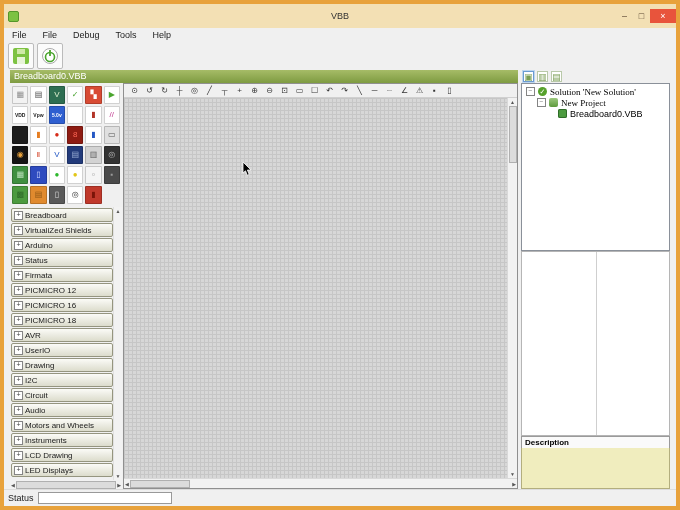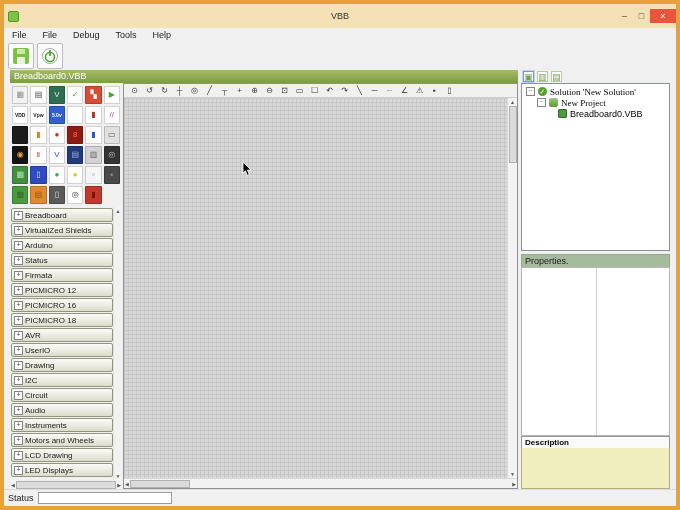--- a/index.html
+++ b/index.html
@@ -224,25 +224,25 @@
                 <div class="cat">
                   <span class="expand">+</span>
                   <span class="cat-label">Circuit</span>
                 </div>
                 <div class="cat">
                   <span class="expand">+</span>
                   <span class="cat-label">Audio</span>
                 </div>
                 <div class="cat">
                   <span class="expand">+</span>
+                  <span class="cat-label">Motors and Wheels</span>
+                </div>
+                <div class="cat">
+                  <span class="expand">+</span>
                   <span class="cat-label">Instruments</span>
-                </div>
-                <div class="cat">
-                  <span class="expand">+</span>
-                  <span class="cat-label">Motors and Wheels</span>
                 </div>
                 <div class="cat">
                   <span class="expand">+</span>
                   <span class="cat-label">LCD Drawing</span>
                 </div>
                 <div class="cat">
                   <span class="expand">+</span>
                   <span class="cat-label">LED Displays</span>
                 </div>
               </div>
@@ -321,21 +321,20 @@
           <div class="tree-row" style="padding-left: 13px; font-family: Liberation Serif, serif;">
             <span class="expand">−</span>
             <span class="tree-ic project"></span>
             <span class="tree-label">New Project</span>
           </div>
           <div class="tree-row" style="padding-left: 33px;">
             <span class="tree-ic board"></span>
             <span class="tree-label">Breadboard0.VBB</span>
           </div>
         </div>
-      <div class="props-header">Properties.</div>
       <div class="props-body">
         <div class="props-divider"></div>
       </div>
       <div class="desc-header">Description</div>
       <div class="desc-body"></div>
     </div>
 
   </div>
 
   <div class="statusbar">

